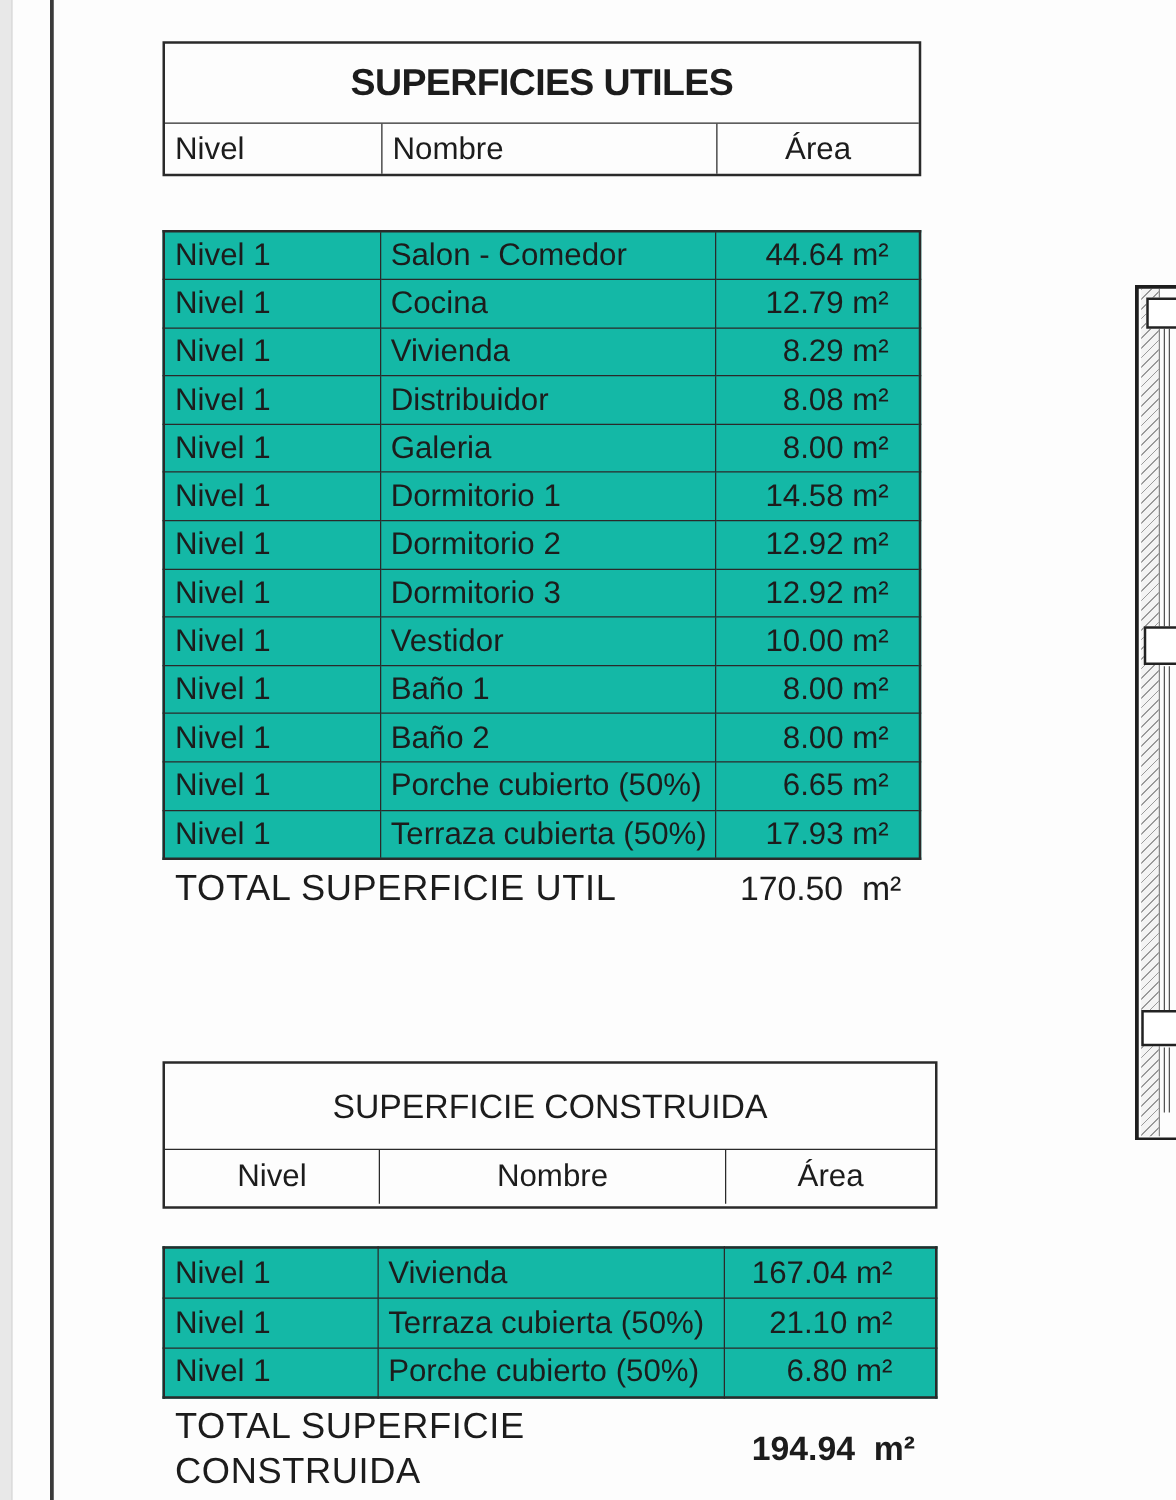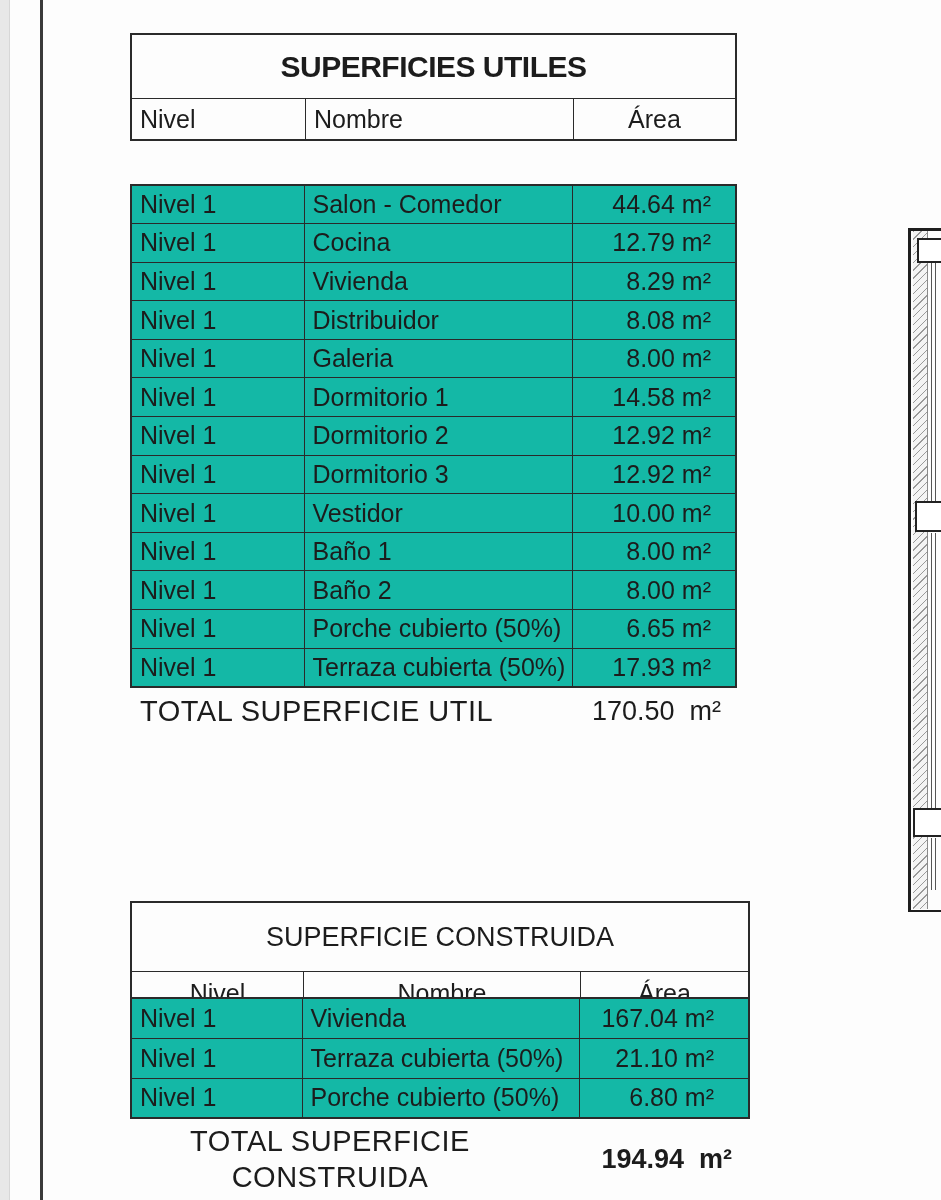--- a/index.html
+++ b/index.html
@@ -11,21 +11,21 @@
   }
   
   .page-left-edge{position:absolute;left:0;top:0;width:9px;height:1200px;background:#e8e8e8;border-right:1px solid #d7d7d7;}
   .sheet-border-line{position:absolute;left:40px;top:0;width:3px;height:1200px;background:#3a3a3a;}
 
   
   .headbox{position:absolute;border:2px solid #2a2a2a;background:#fdfdfd;box-sizing:border-box;}
   .headbox .title-row{display:flex;align-items:center;justify-content:center;border-bottom:1.6px solid #2a2a2a;box-sizing:border-box;}
   .t1-headbox{left:130px;top:33px;width:607px;height:108px;}
   .t1-headbox .title-row{height:64px;font-size:30px;font-weight:bold;letter-spacing:-0.5px;}
-  .t2-headbox{left:130px;top:901px;width:620px;height:118px;}
+  .t2-headbox{left:130px;top:849px;width:620px;height:118px;}
   .t2-headbox .title-row{height:69px;font-size:27px;font-weight:normal;letter-spacing:0;}
   .cols-row{display:flex;height:100%;box-sizing:border-box;}
   .cols-row .hcell{display:flex;align-items:center;box-sizing:border-box;font-size:25px;}
   .cols-row .hcell + .hcell{border-left:1.6px solid #2a2a2a;}
   .t1-headbox .cols-row{height:40px;}
   .t1-headbox .hc-level{width:173px;padding-left:8px;}
   .t1-headbox .hc-name{width:268px;padding-left:8px;}
   .t1-headbox .hc-area{flex:1;justify-content:center;}
   .t2-headbox .cols-row{height:43px;}
   .t2-headbox .hc-level{width:171px;justify-content:center;}
@@ -48,21 +48,21 @@
   #t1-data td.area{padding-right:24px;margin-left:47px;}
   #t2-data td.area{padding-right:34px;}
 
   
   .total-row{position:absolute;display:flex;align-items:center;box-sizing:border-box;}
   .total-label{font-size:29px;letter-spacing:0.5px;}
   .total-value{font-size:27px;white-space:pre;margin-left:auto;}
   #t1-total{left:130px;top:688px;width:607px;height:46px;}
   #t1-total .total-label{padding-left:10px;}
   #t1-total .total-value{padding-right:16px;}
-  #t2-total{left:130px;top:1120px;width:620px;height:78px;align-items:center;text-align:center;}
+  #t2-total{left:130px;top:1120px;width:620px;height:78px;align-items:center;}
   #t2-total .total-label{padding-left:10px;width:380px;line-height:36px;}
   #t2-total .total-value{padding-right:18px;font-weight:bold;}
 
   
   .plan-frag{position:absolute;left:905px;top:228px;width:36px;height:684px;}
   .wall-outer-line{position:absolute;left:3px;top:0;width:2.5px;height:100%;background:#1e1e1e;}
   .wall-cap{position:absolute;left:3px;width:33px;height:2.5px;background:#1e1e1e;}
   .wall-cap.top{top:0;}
   .wall-cap.bottom{bottom:0;}
   .wall-hatch{position:absolute;left:7.5px;top:3px;width:15px;height:678px;

